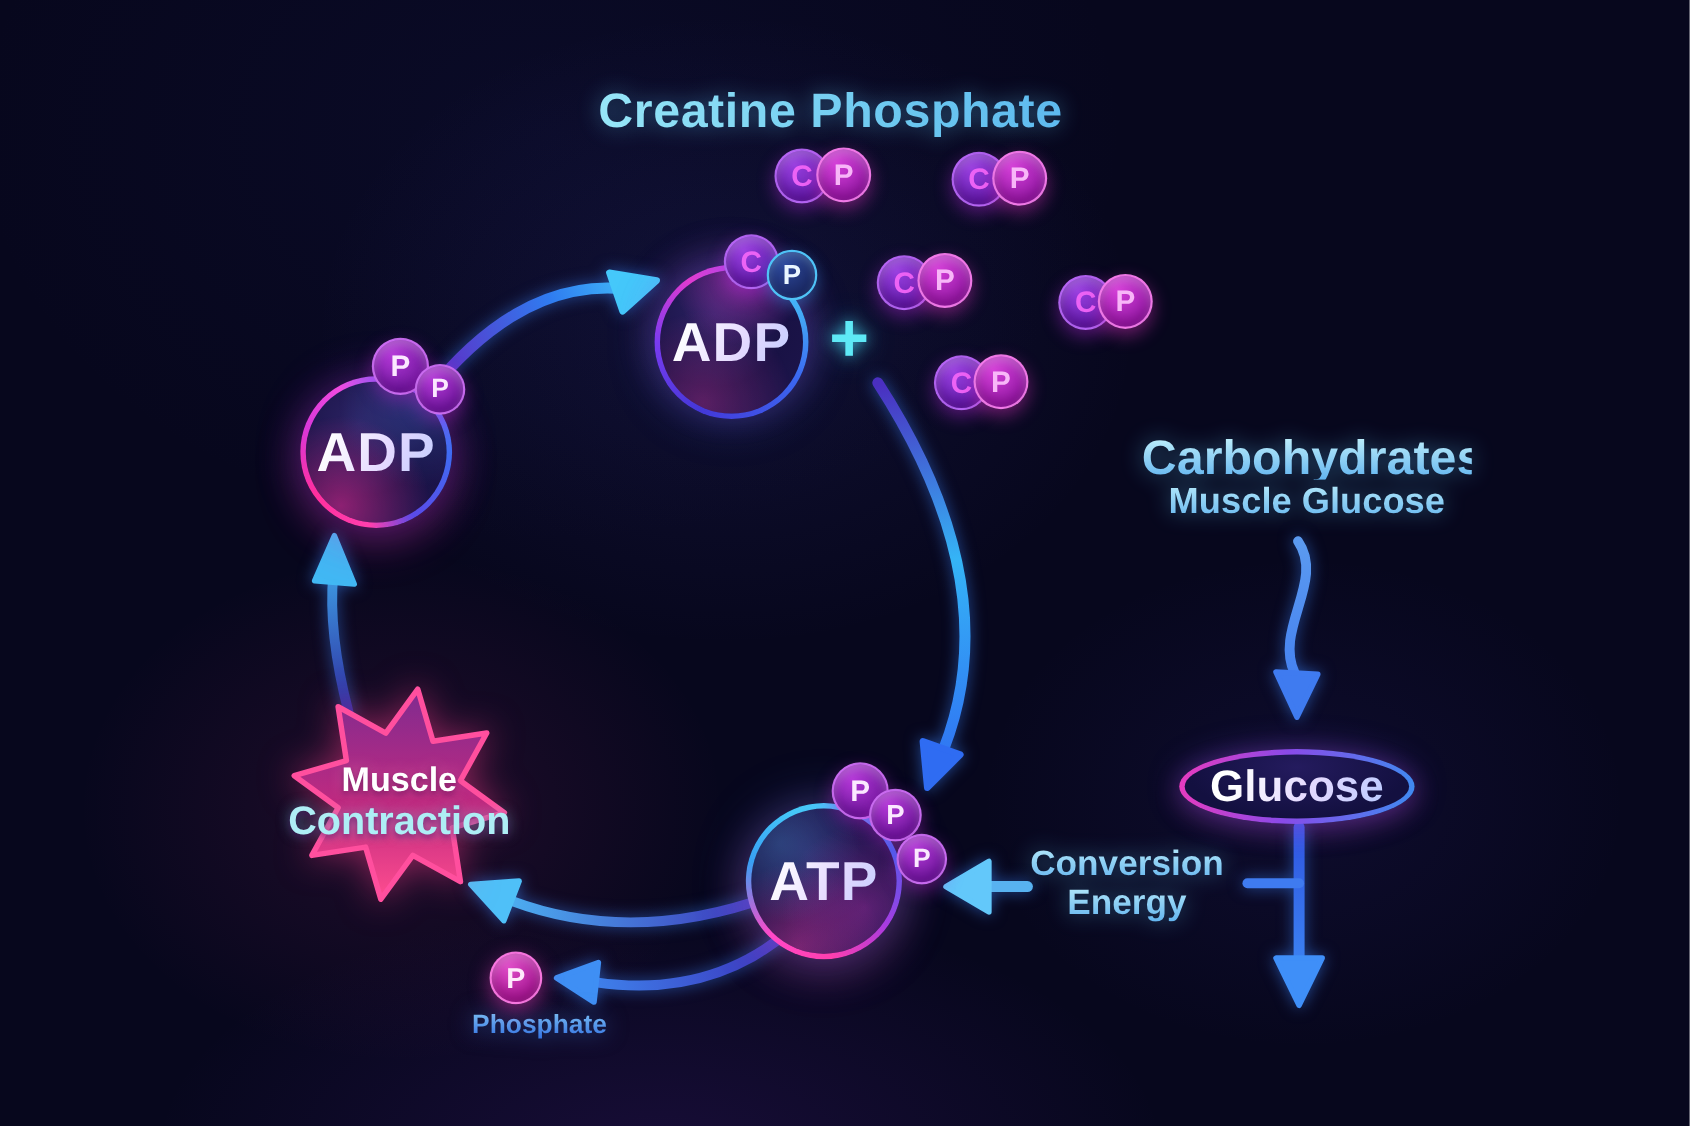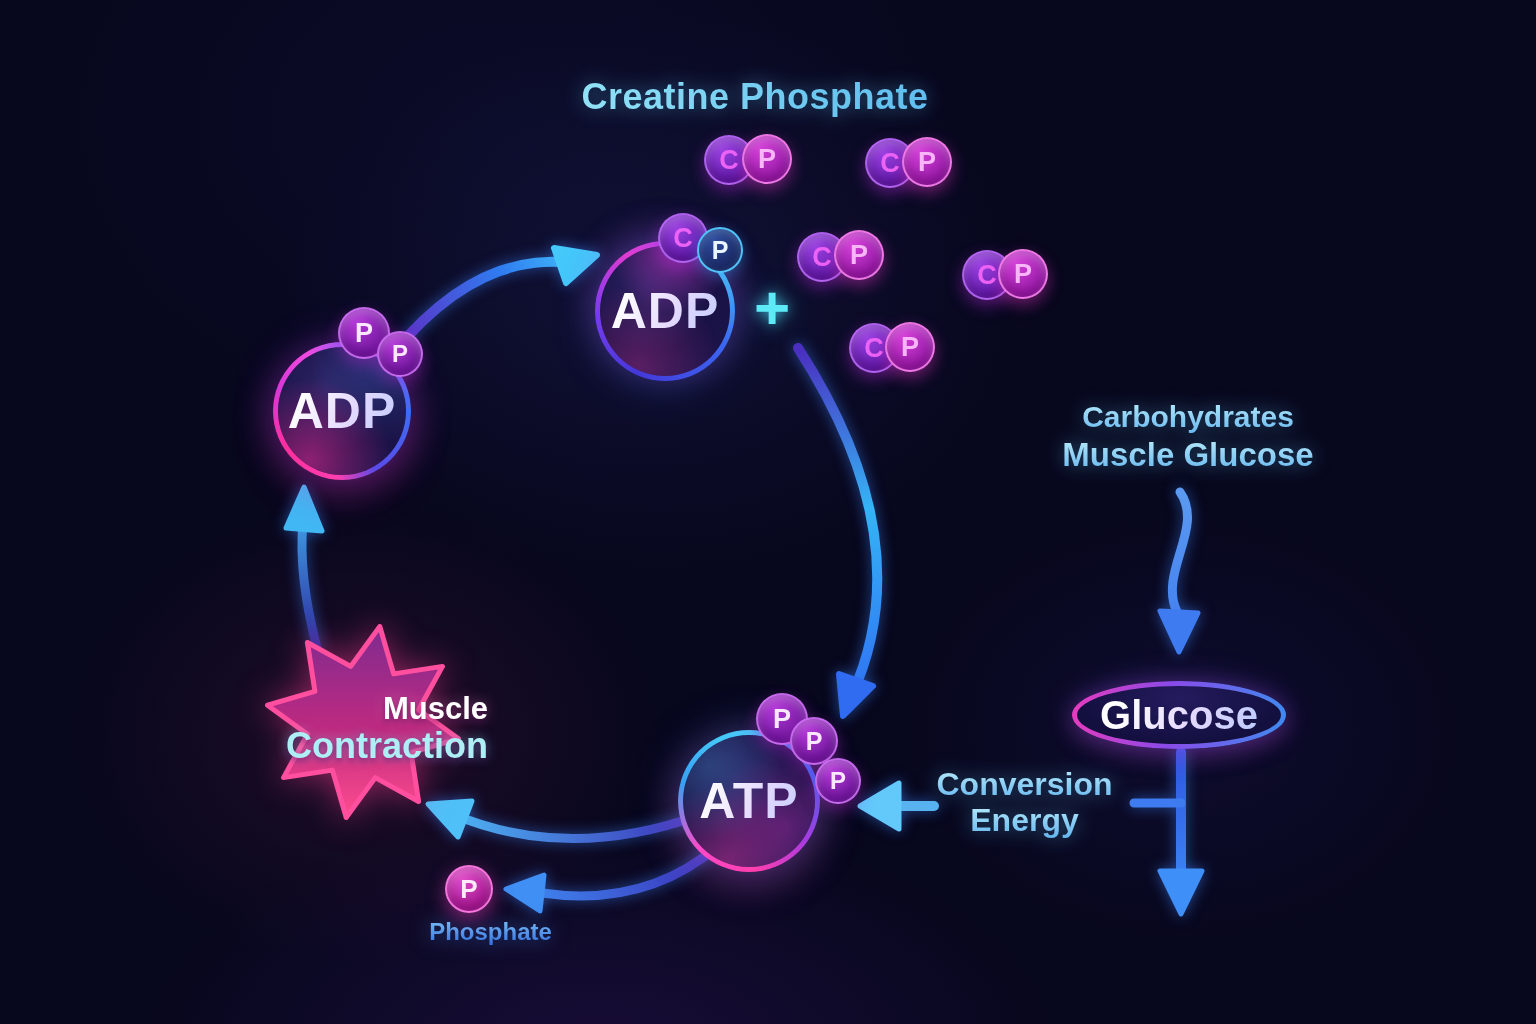--- a/index.html
+++ b/index.html
@@ -168,21 +168,21 @@
     <defs>
       <linearGradient id="gstar" gradientUnits="userSpaceOnUse" x1="363" y1="626" x2="363" y2="818">
         <stop offset="0" stop-color="#7f2b90"></stop>
           <stop offset=".55" stop-color="#c02a80"></stop>
           <stop offset="1" stop-color="#ff4d8f"></stop>
       </linearGradient>
     </defs>
     <polygon points="379.8,626.5 393.6,673.9 442.5,666.4 418.6,709.7 458.5,738.8 411.1,752.6 418.6,801.5 375.3,777.6 346.2,817.5 332.4,770.1 283.5,777.6 307.4,734.3 267.5,705.2 314.9,691.4 307.4,642.5 350.7,666.4" fill="url(#gstar)" stroke="#ff4f9e" stroke-width="5" stroke-linejoin="round"></polygon>
   </svg>
 
-  <div class="abs gtext t-title clip glow-cyan center" style="left:455px;top:76px;width:600px;font-size:36px;letter-spacing:.5px;">Creatine Phosphate</div>
+  <div class="abs gtext t-title clip glow-cyan center" style="left:455px;top:76px;width:600px;font-size:44px;letter-spacing:.5px;">Creatine Phosphate</div>
 
   <span class="mc mc-c" style="left:704px;top:135px;width:46px;height:46px;font-size:27px;">C</span>
   <span class="mc mc-p" style="left:742px;top:134px;width:46px;height:46px;font-size:27px;">P</span>
 
   <span class="mc mc-c" style="left:865px;top:138px;width:46px;height:46px;font-size:27px;">C</span>
   <span class="mc mc-p" style="left:902px;top:137px;width:46px;height:46px;font-size:27px;">P</span>
 
   <span class="mc mc-c" style="left:797px;top:232px;width:46px;height:46px;font-size:27px;">C</span>
   <span class="mc mc-p" style="left:834px;top:230px;width:46px;height:46px;font-size:27px;">P</span>
 
@@ -206,30 +206,30 @@
   <span class="mc mc-pw" style="left:338px;top:307px;width:48px;height:48px;font-size:27px;">P</span>
   <span class="mc mc-pw" style="left:377px;top:331px;width:42px;height:42px;font-size:24px;">P</span>
 
   <div class="node node-atp abs" style="left:678px;top:730px;width:142px;height:142px;">
     <span class="lbl gtext t-white clip" style="font-size:50px;">ATP</span>
   </div>
   <span class="mc mc-pw" style="left:756px;top:693px;width:48px;height:48px;font-size:27px;">P</span>
   <span class="mc mc-pw" style="left:790px;top:717px;width:44px;height:44px;font-size:25px;">P</span>
   <span class="mc mc-pw" style="left:815px;top:758px;width:42px;height:42px;font-size:24px;">P</span>
 
-  <div class="abs center" style="left:238px;top:690px;width:250px;line-height:37px;z-index:5;text-align:right;">
+  <div class="abs center" style="left:238px;top:690px;width:250px;line-height:37px;z-index:5;">
     <div class="gtext star-l1" style="font-size:31px;">Muscle</div>
     <div class="gtext star-l2" style="font-size:36px;">Contraction</div>
   </div>
 
   <span class="mc mc-phos" style="left:445px;top:865px;width:44px;height:44px;font-size:26px;">P</span>
   <div class="abs gtext t-blue clip glow-blue center" style="left:368px;top:918px;width:245px;font-size:24px;text-decoration:underline;">Phosphate</div>
 
   <div class="abs center glow-cyan" style="left:1038px;top:398px;width:300px;line-height:38px;">
-    <div class="gtext t-cyan clip" style="font-size:30px;">Carbohydrates</div>
+    <div class="gtext t-cyan clip" style="font-size:44px;">Carbohydrates</div>
     <div class="gtext t-cyan clip" style="font-size:33px;">Muscle Glucose</div>
   </div>
 
   <div class="glucose abs" style="left:1072px;top:681px;width:214px;height:68px;">
     <span class="lbl gtext t-white clip" style="font-size:40px;text-align:right;">Glucose</span>
   </div>
 
   <div class="abs center glow-cyan" style="left:912px;top:766px;width:225px;line-height:36px;">
     <div class="gtext t-cyan clip" style="font-size:32px;">Conversion</div>
     <div class="gtext t-cyan clip" style="font-size:32px;">Energy</div>

